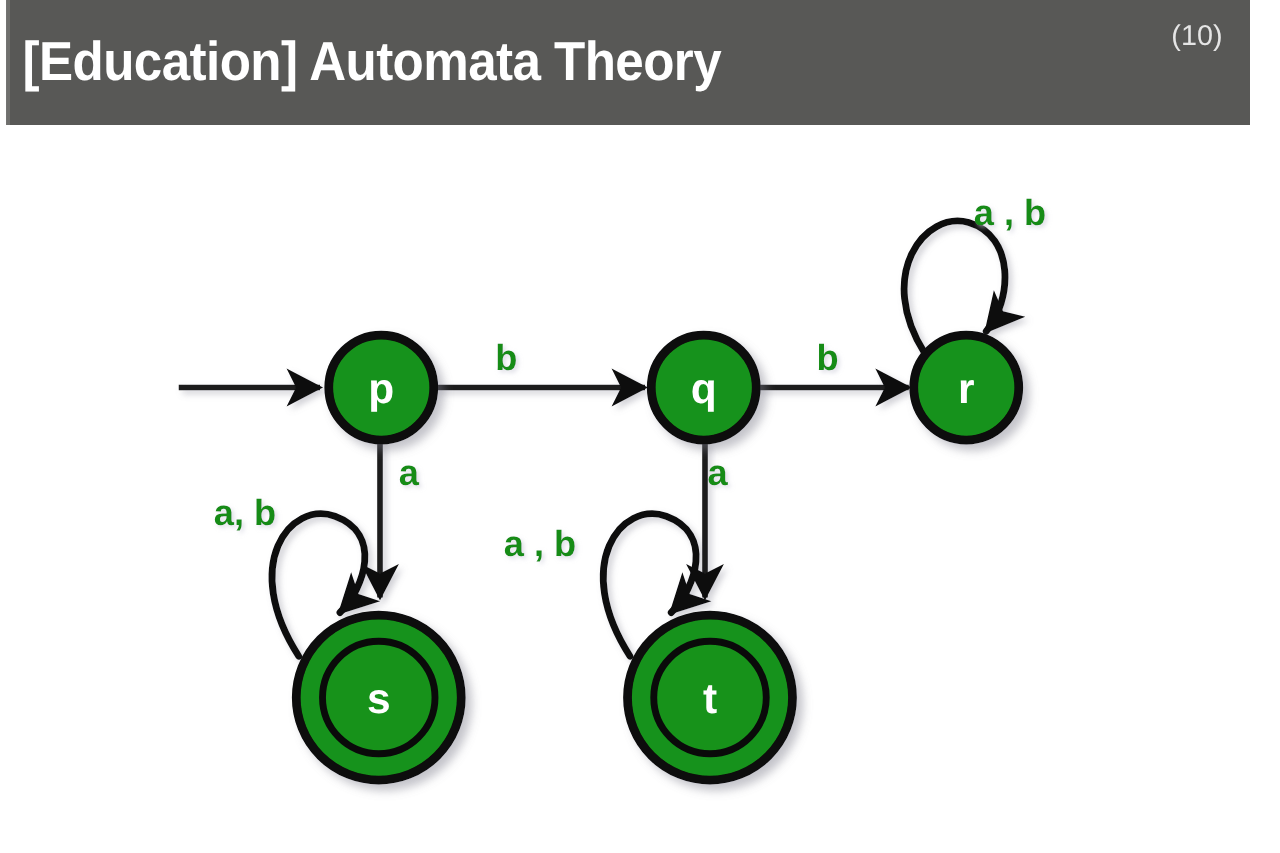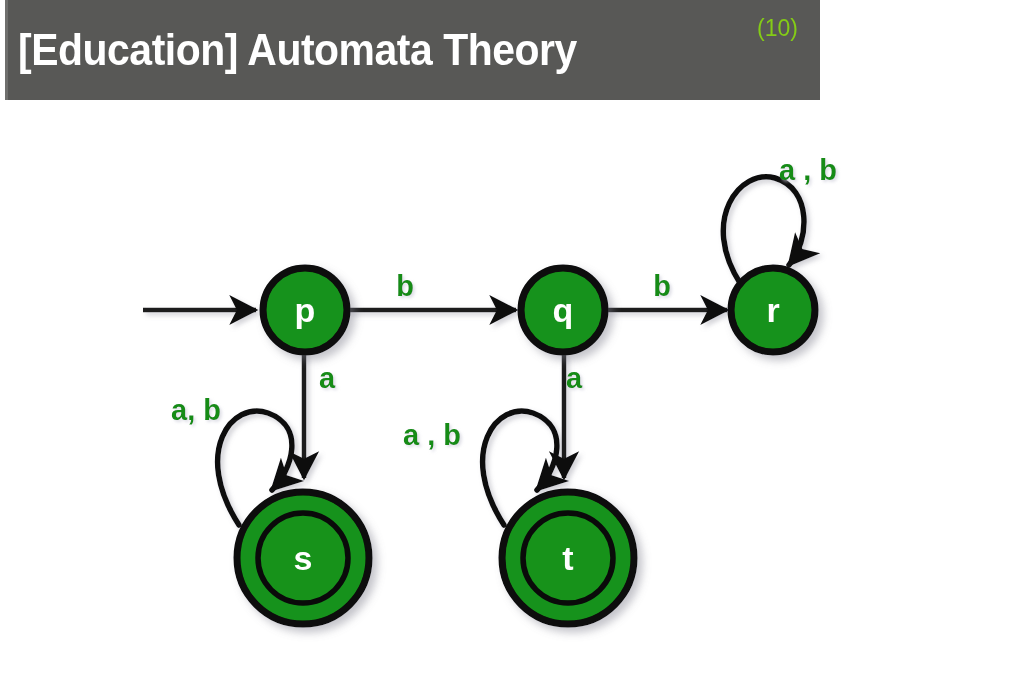--- a/index.html
+++ b/index.html
@@ -23,21 +23,21 @@
     width: 1024px;
     height: 682px;
     background: #ffffff;
   }
 
   
   #header-bar {
     position: absolute;
     left: 0;
     top: 0;
-    width: 820px;
+    width: 1000px;
     height: 100px;
     background: #585856;
     box-sizing: border-box;
   }
   #header-left-strip {
     position: absolute;
     left: 0;
     top: 0;
     width: 5px;
     height: 100px;
@@ -64,21 +64,21 @@
     font-size: 44px;
     letter-spacing: -0.5px;
     white-space: nowrap;
     transform: scaleX(0.93);
     transform-origin: left center;
   }
   #header-page-number {
     position: absolute;
     right: 22px;
     top: 14px;
-    color: #84cc16;
+    color: #e5e5e5;
     font-family: "Liberation Sans", sans-serif;
     font-weight: normal;
     font-size: 23px;
     line-height: 28px;
     white-space: nowrap;
     text-align: center;
   }
 
   
   #diagram-canvas {

